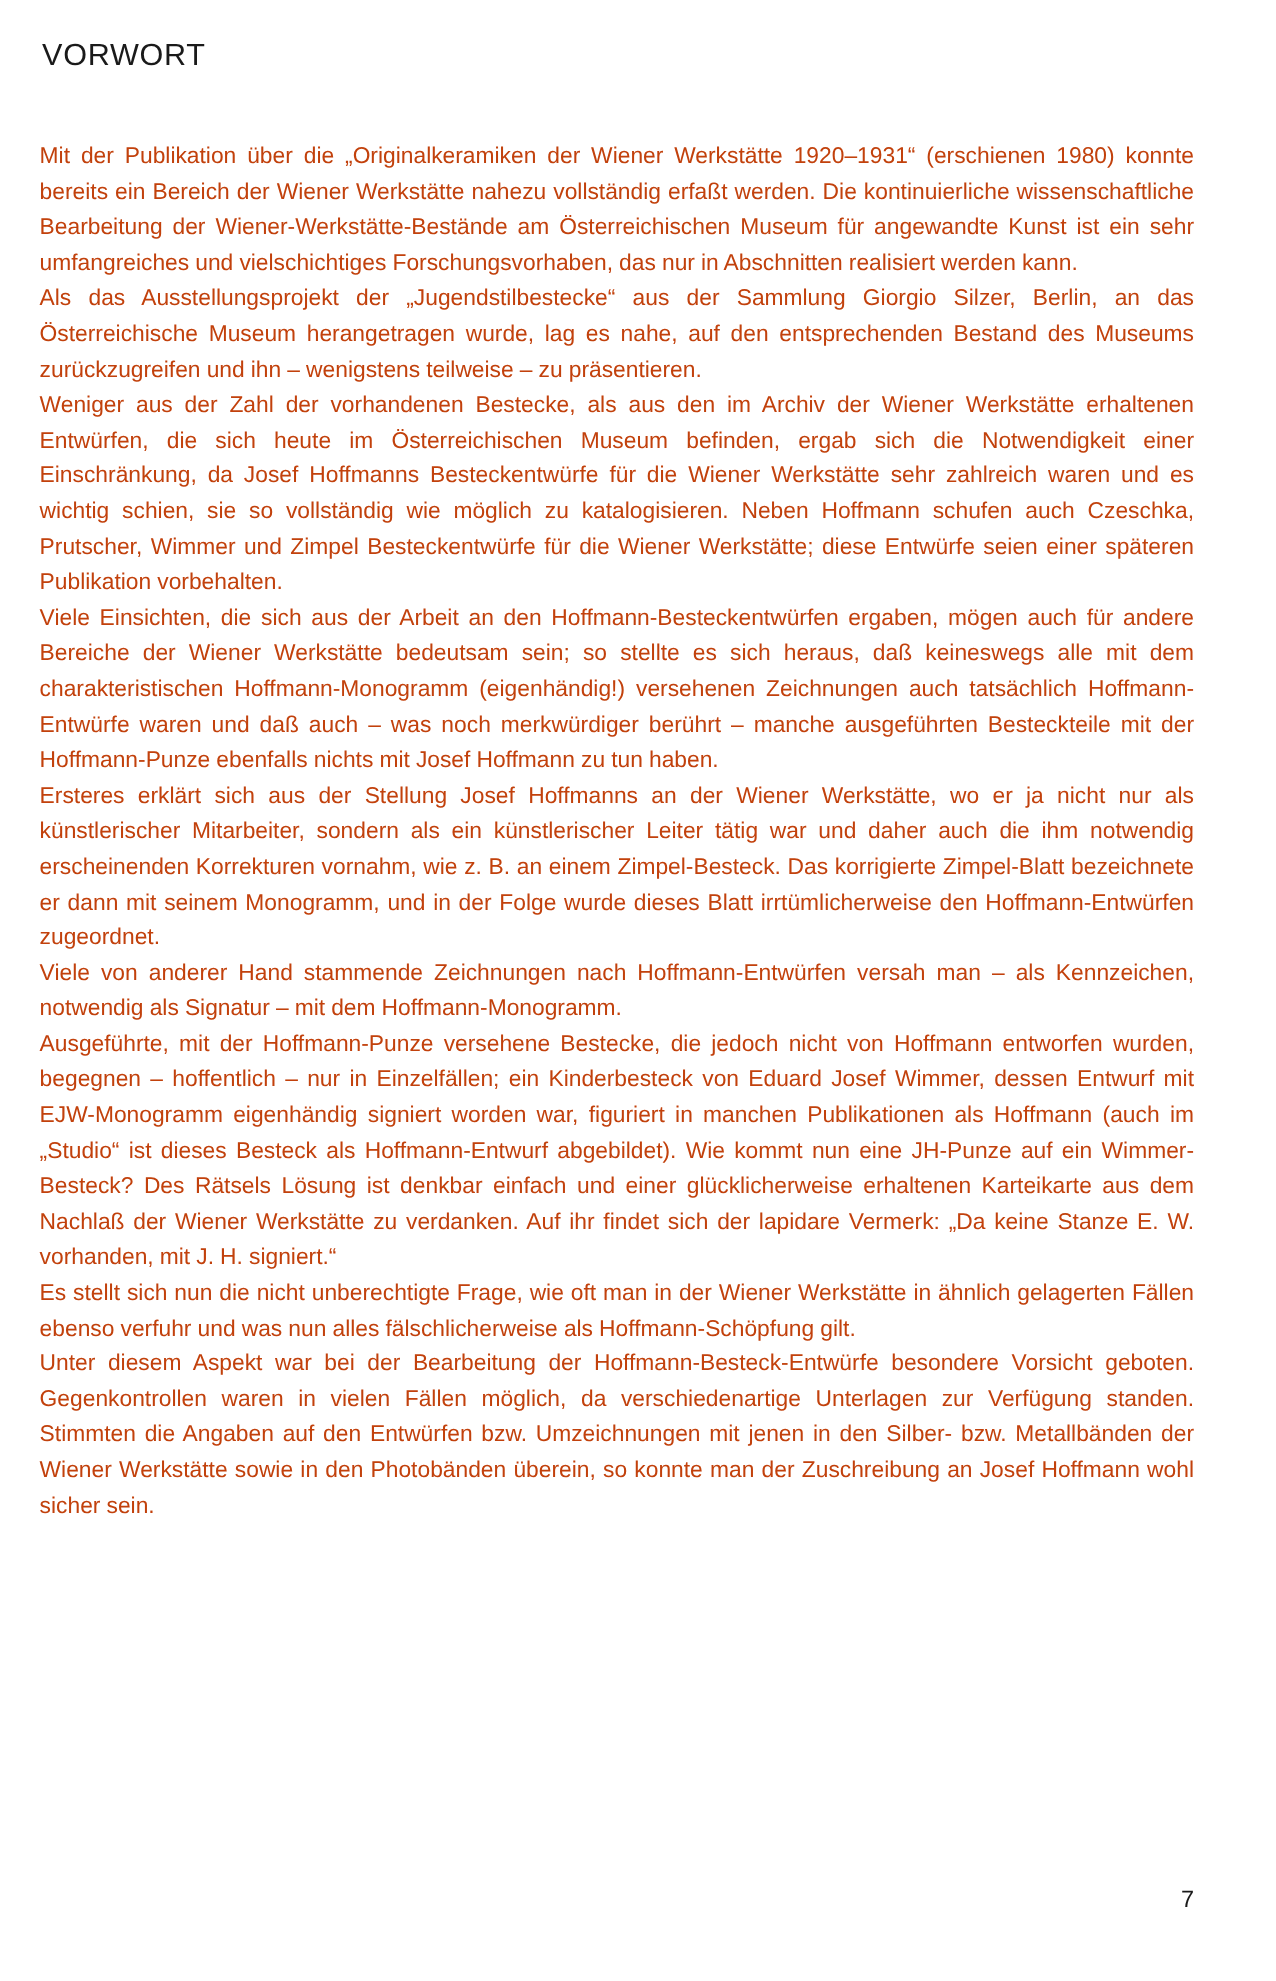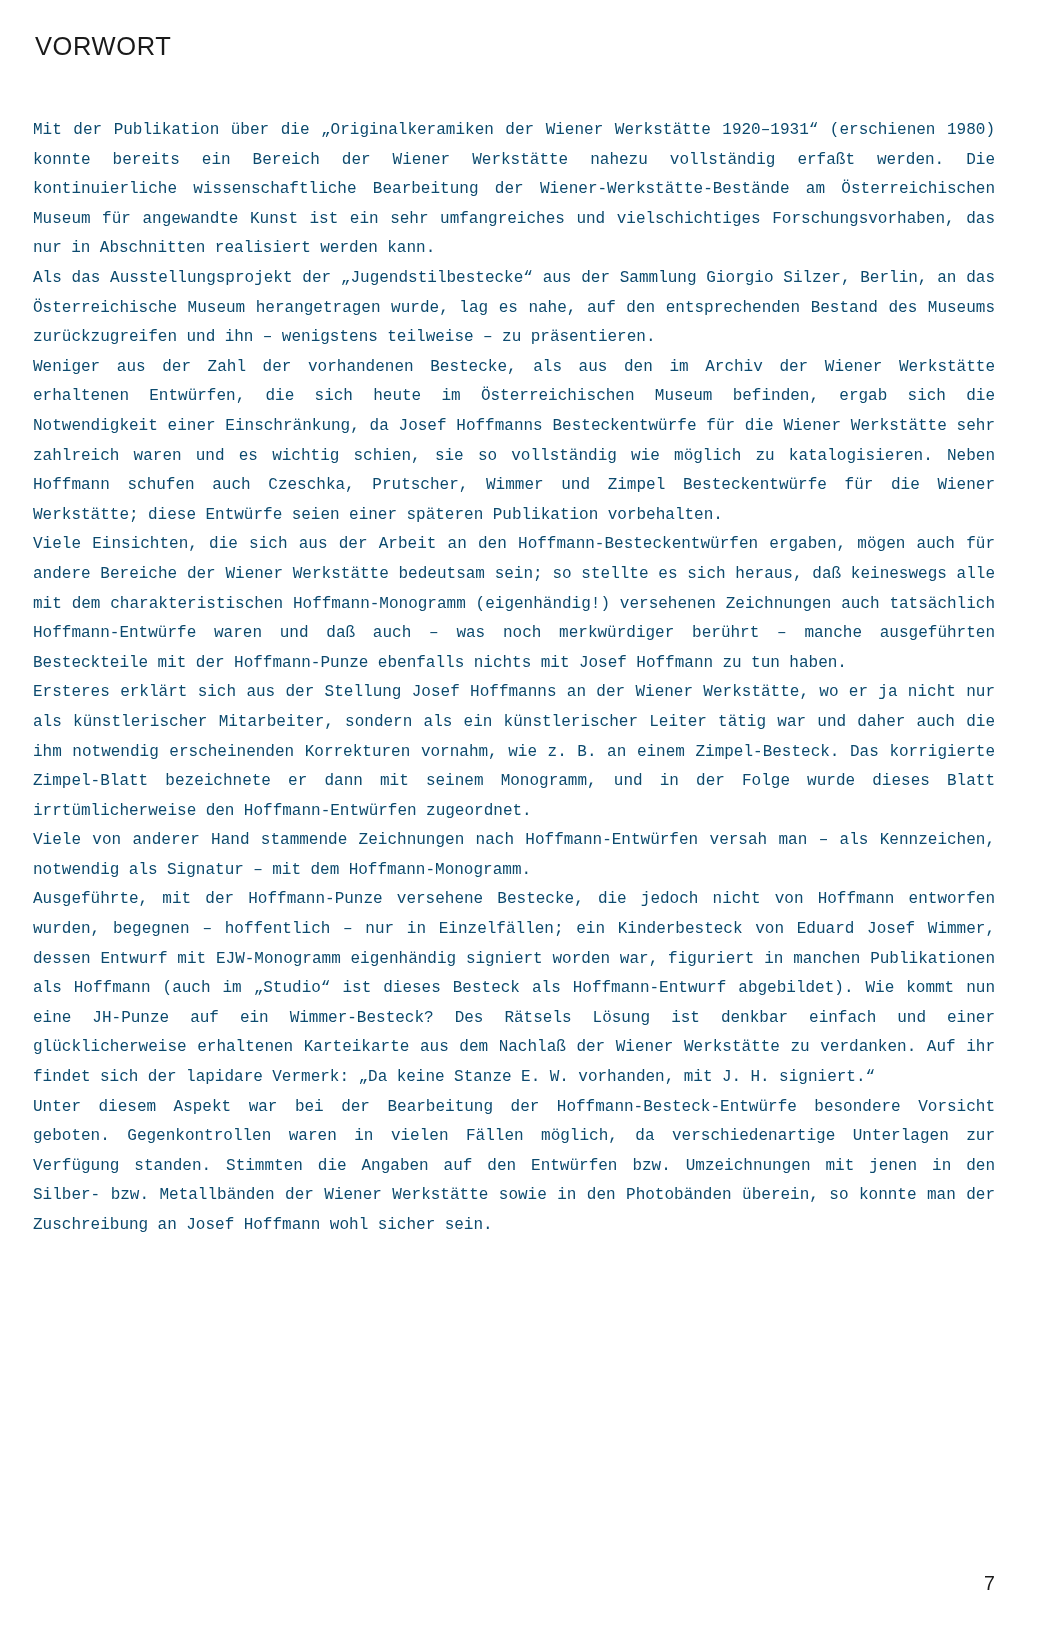--- a/index.html
+++ b/index.html
@@ -31,27 +31,26 @@
     margin: 0 0 0 2px;
     padding-top: 6px;
     line-height: 1.1;
   }
   .body-block {
     margin-top: 56px;
     width: 962px;
   }
   p.para {
     margin: 0;
-    font-size: 16px;
+    font-size: 19px;
     line-height: 29.6px;
     text-align: justify;
     text-justify: inter-word;
-    color: #0c4a6e;
+    color: #c2410c;
     word-spacing: -0.2px;
-    font-family: Liberation Mono, monospace;
   }
   .page-number {
     position: absolute;
     right: 68px;
     bottom: 56px;
     font-size: 19.6px;
     color: #1a1a1a;
   }
 </style>
 </head>
@@ -62,18 +61,19 @@
   <h1 class="page-title">VORWORT</h1>
 
   <div class="body-block">
     <p class="para">Mit der Publikation über die „Originalkeramiken der Wiener Werkstätte 1920–1931“ (erschienen 1980) konnte bereits ein Bereich der Wiener Werkstätte nahezu vollständig erfaßt werden. Die kontinuierliche wissenschaftliche Bearbeitung der Wiener-Werkstätte-Bestände am Österreichischen Museum für angewandte Kunst ist ein sehr umfangreiches und vielschichtiges Forschungsvorhaben, das nur in Abschnitten realisiert werden kann.</p>
     <p class="para">Als das Ausstellungsprojekt der „Jugendstilbestecke“ aus der Sammlung Giorgio Silzer, Berlin, an das Österreichische Museum herangetragen wurde, lag es nahe, auf den entsprechenden Bestand des Museums zurückzugreifen und ihn – wenigstens teilweise – zu präsentieren.</p>
     <p class="para">Weniger aus der Zahl der vorhandenen Bestecke, als aus den im Archiv der Wiener Werkstätte erhaltenen Entwürfen, die sich heute im Österreichischen Museum befinden, ergab sich die Notwendigkeit einer Einschränkung, da Josef Hoffmanns Besteckentwürfe für die Wiener Werkstätte sehr zahlreich waren und es wichtig schien, sie so vollständig wie möglich zu katalogisieren. Neben Hoffmann schufen auch Czeschka, Prutscher, Wimmer und Zimpel Besteckentwürfe für die Wiener Werkstätte; diese Entwürfe seien einer späteren Publikation vorbehalten.</p>
     <p class="para">Viele Einsichten, die sich aus der Arbeit an den Hoffmann-Besteckentwürfen ergaben, mögen auch für andere Bereiche der Wiener Werkstätte bedeutsam sein; so stellte es sich heraus, daß keineswegs alle mit dem charakteristischen Hoffmann-Monogramm (eigenhändig!) versehenen Zeichnungen auch tatsächlich Hoffmann-Entwürfe waren und daß auch – was noch merkwürdiger berührt – manche ausgeführten Besteckteile mit der Hoffmann-Punze ebenfalls nichts mit Josef Hoffmann zu tun haben.</p>
     <p class="para">Ersteres erklärt sich aus der Stellung Josef Hoffmanns an der Wiener Werkstätte, wo er ja nicht nur als künstlerischer Mitarbeiter, sondern als ein künstlerischer Leiter tätig war und daher auch die ihm notwendig erscheinenden Korrekturen vornahm, wie z. B. an einem Zimpel-Besteck. Das korrigierte Zimpel-Blatt bezeichnete er dann mit seinem Monogramm, und in der Folge wurde dieses Blatt irrtümlicherweise den Hoffmann-Entwürfen zugeordnet.</p>
     <p class="para">Viele von anderer Hand stammende Zeichnungen nach Hoffmann-Entwürfen versah man – als Kennzeichen, notwendig als Signatur – mit dem Hoffmann-Monogramm.</p>
     <p class="para">Ausgeführte, mit der Hoffmann-Punze versehene Bestecke, die jedoch nicht von Hoffmann entworfen wurden, begegnen – hoffentlich – nur in Einzelfällen; ein Kinderbesteck von Eduard Josef Wimmer, dessen Entwurf mit EJW-Monogramm eigenhändig signiert worden war, figuriert in manchen Publikationen als Hoffmann (auch im „Studio“ ist dieses Besteck als Hoffmann-Entwurf abgebildet). Wie kommt nun eine JH-Punze auf ein Wimmer-Besteck? Des Rätsels Lösung ist denkbar einfach und einer glücklicherweise erhaltenen Karteikarte aus dem Nachlaß der Wiener Werkstätte zu verdanken. Auf ihr findet sich der lapidare Vermerk: „Da keine Stanze E. W. vorhanden, mit J. H. signiert.“</p>
+    <p class="para">Es stellt sich nun die nicht unberechtigte Frage, wie oft man in der Wiener Werkstätte in ähnlich gelagerten Fällen ebenso verfuhr und was nun alles fälschlicherweise als Hoffmann-Schöpfung gilt.</p>
     <p class="para">Unter diesem Aspekt war bei der Bearbeitung der Hoffmann-Besteck-Entwürfe besondere Vorsicht geboten. Gegenkontrollen waren in vielen Fällen möglich, da verschiedenartige Unterlagen zur Verfügung standen. Stimmten die Angaben auf den Entwürfen bzw. Umzeichnungen mit jenen in den Silber- bzw. Metallbänden der Wiener Werkstätte sowie in den Photobänden überein, so konnte man der Zuschreibung an Josef Hoffmann wohl sicher sein.</p>
   </div>
 
   <div class="page-number">7</div>
 
 </div>
 
 </body></html>

